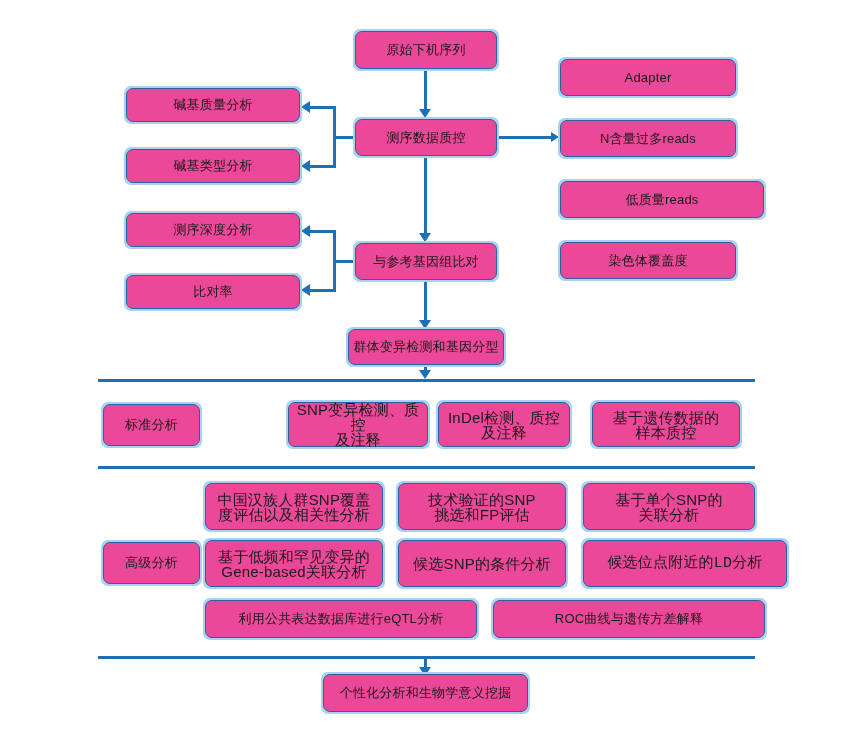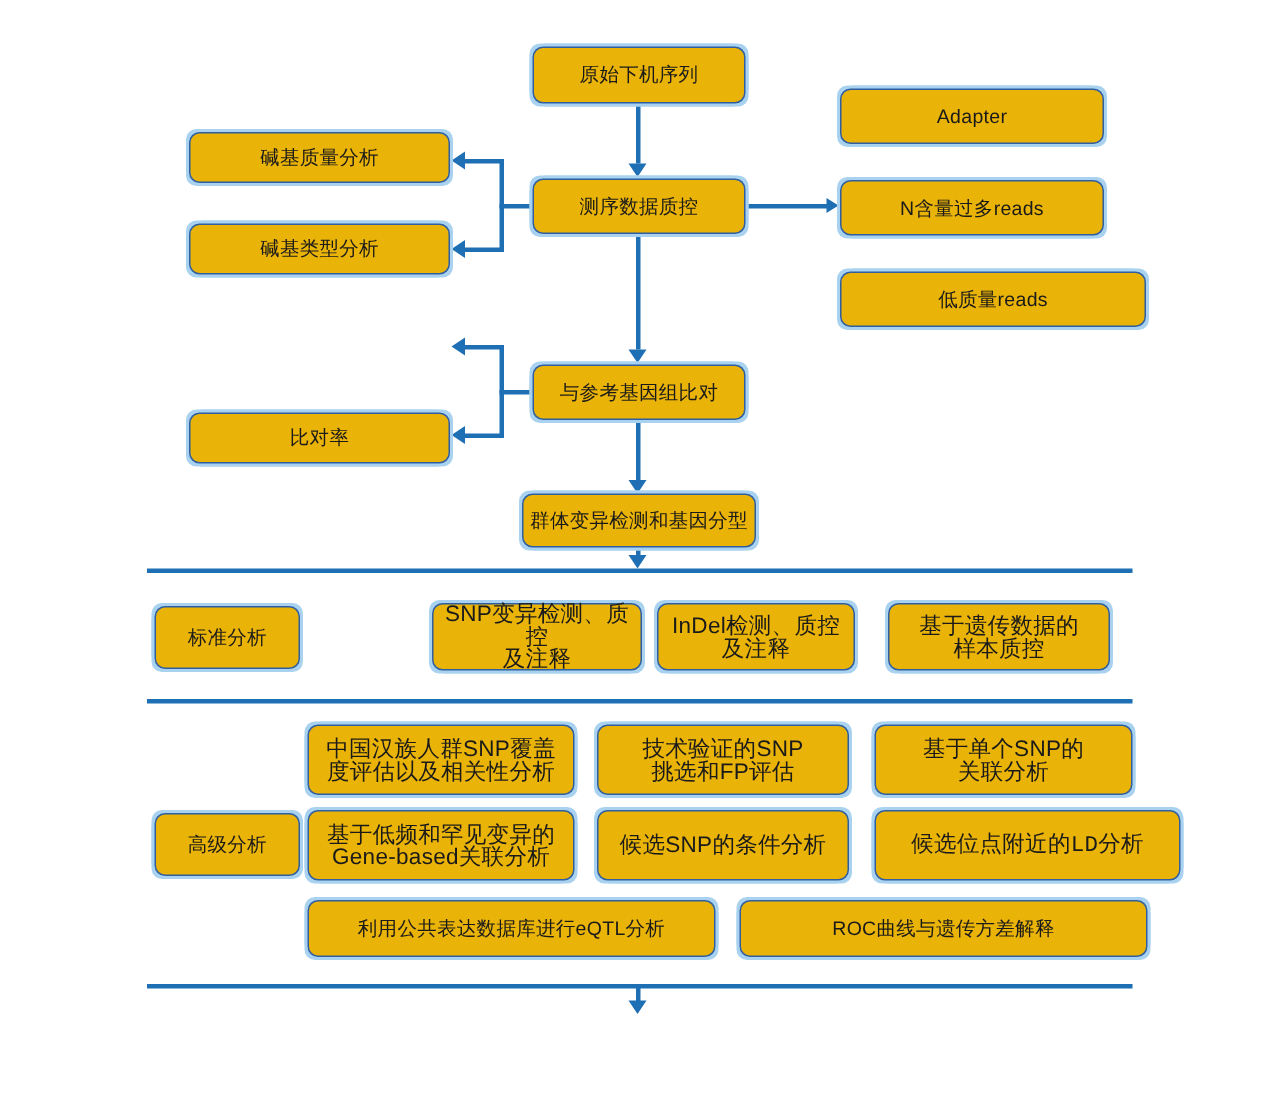--- a/index.html
+++ b/index.html
@@ -17,21 +17,21 @@
     background: #ffffff;
     overflow: hidden;
   }
 
   
   .node {
     position: absolute;
     box-sizing: border-box;
     border: 1px solid #2f5fa0;
     border-radius: 7px;
-    background: #eab308;
+    background: #ec4899;
     
     box-shadow: -2px -2px 0 0 #a8d2ef, 2px 2px 0 0 #a8d2ef,
                 -2px 2px 0 0 #a8d2ef, 2px -2px 0 0 #a8d2ef;
     display: flex;
     align-items: center;
     justify-content: center;
     text-align: center;
     color: #1a1a1a;
     font-size: 13px;
     line-height: 16px;
@@ -129,35 +129,41 @@
 
   <div class="node" style="left:560px; top:59px; width:176px; height:37px;text-align:center;">
     <span class="label">Adapter</span>
   </div>
   <div class="node" style="left:560px; top:120px; width:176px; height:37px;">
     <span class="label">N含量过多reads</span>
   </div>
   <div class="node" style="left:560px; top:181px; width:204px; height:37px;justify-content:center;">
     <span class="label">低质量reads</span>
   </div>
+  <div class="node" style="left:560px; top:242px; width:176px; height:37px;">
+    <span class="label">染色体覆盖度</span>
+  </div>
 
   <div class="vline" style="left:424px; top:156px; height:77px;"></div>
   <div class="arrow-down" style="left:419px; top:233px;"></div>
 
   <div class="node" style="left:355px; top:243px; width:142px; height:37px;">
     <span class="label">与参考基因组比对</span>
   </div>
 
   <div class="hline" style="left:333px; top:260px; width:24px;"></div>
   <div class="vline" style="left:333px; top:230px; height:62px;"></div>
   <div class="hline" style="left:310px; top:230px; width:26px;"></div>
   <div class="arrow-left" style="left:301px; top:225px;"></div>
   <div class="hline" style="left:310px; top:289px; width:26px;"></div>
   <div class="arrow-left" style="left:301px; top:284px;"></div>
 
+  <div class="node" style="left:126px; top:213px; width:174px; height:34px;">
+    <span class="label">测序深度分析</span>
+  </div>
 
   <div class="node" style="left:126px; top:275px; width:174px; height:34px;">
     <span class="label">比对率</span>
   </div>
 
   <div class="vline" style="left:424px; top:280px; height:42px;"></div>
   <div class="arrow-down" style="left:419px; top:320px;"></div>
 
   <div class="node" style="left:348px; top:329px; width:156px; height:36px;">
     <span class="label">群体变异检测和基因分型</span>
@@ -220,14 +226,17 @@
   </div>
   <div class="node" style="left:493px; top:600px; width:272px; height:38px;">
     <span class="label">ROC曲线与遗传方差解释</span>
   </div>
 
   <div class="divider" style="left:98px; top:656px; width:657px;"></div>
 
   <div class="vline" style="left:424px; top:656px; height:16px;"></div>
   <div class="arrow-down" style="left:419px; top:667px;"></div>
 
+  <div class="node" style="left:323px; top:674px; width:205px; height:38px;">
+    <span class="label">个性化分析和生物学意义挖掘</span>
+  </div>
 
 </div>
 
 </body></html>

